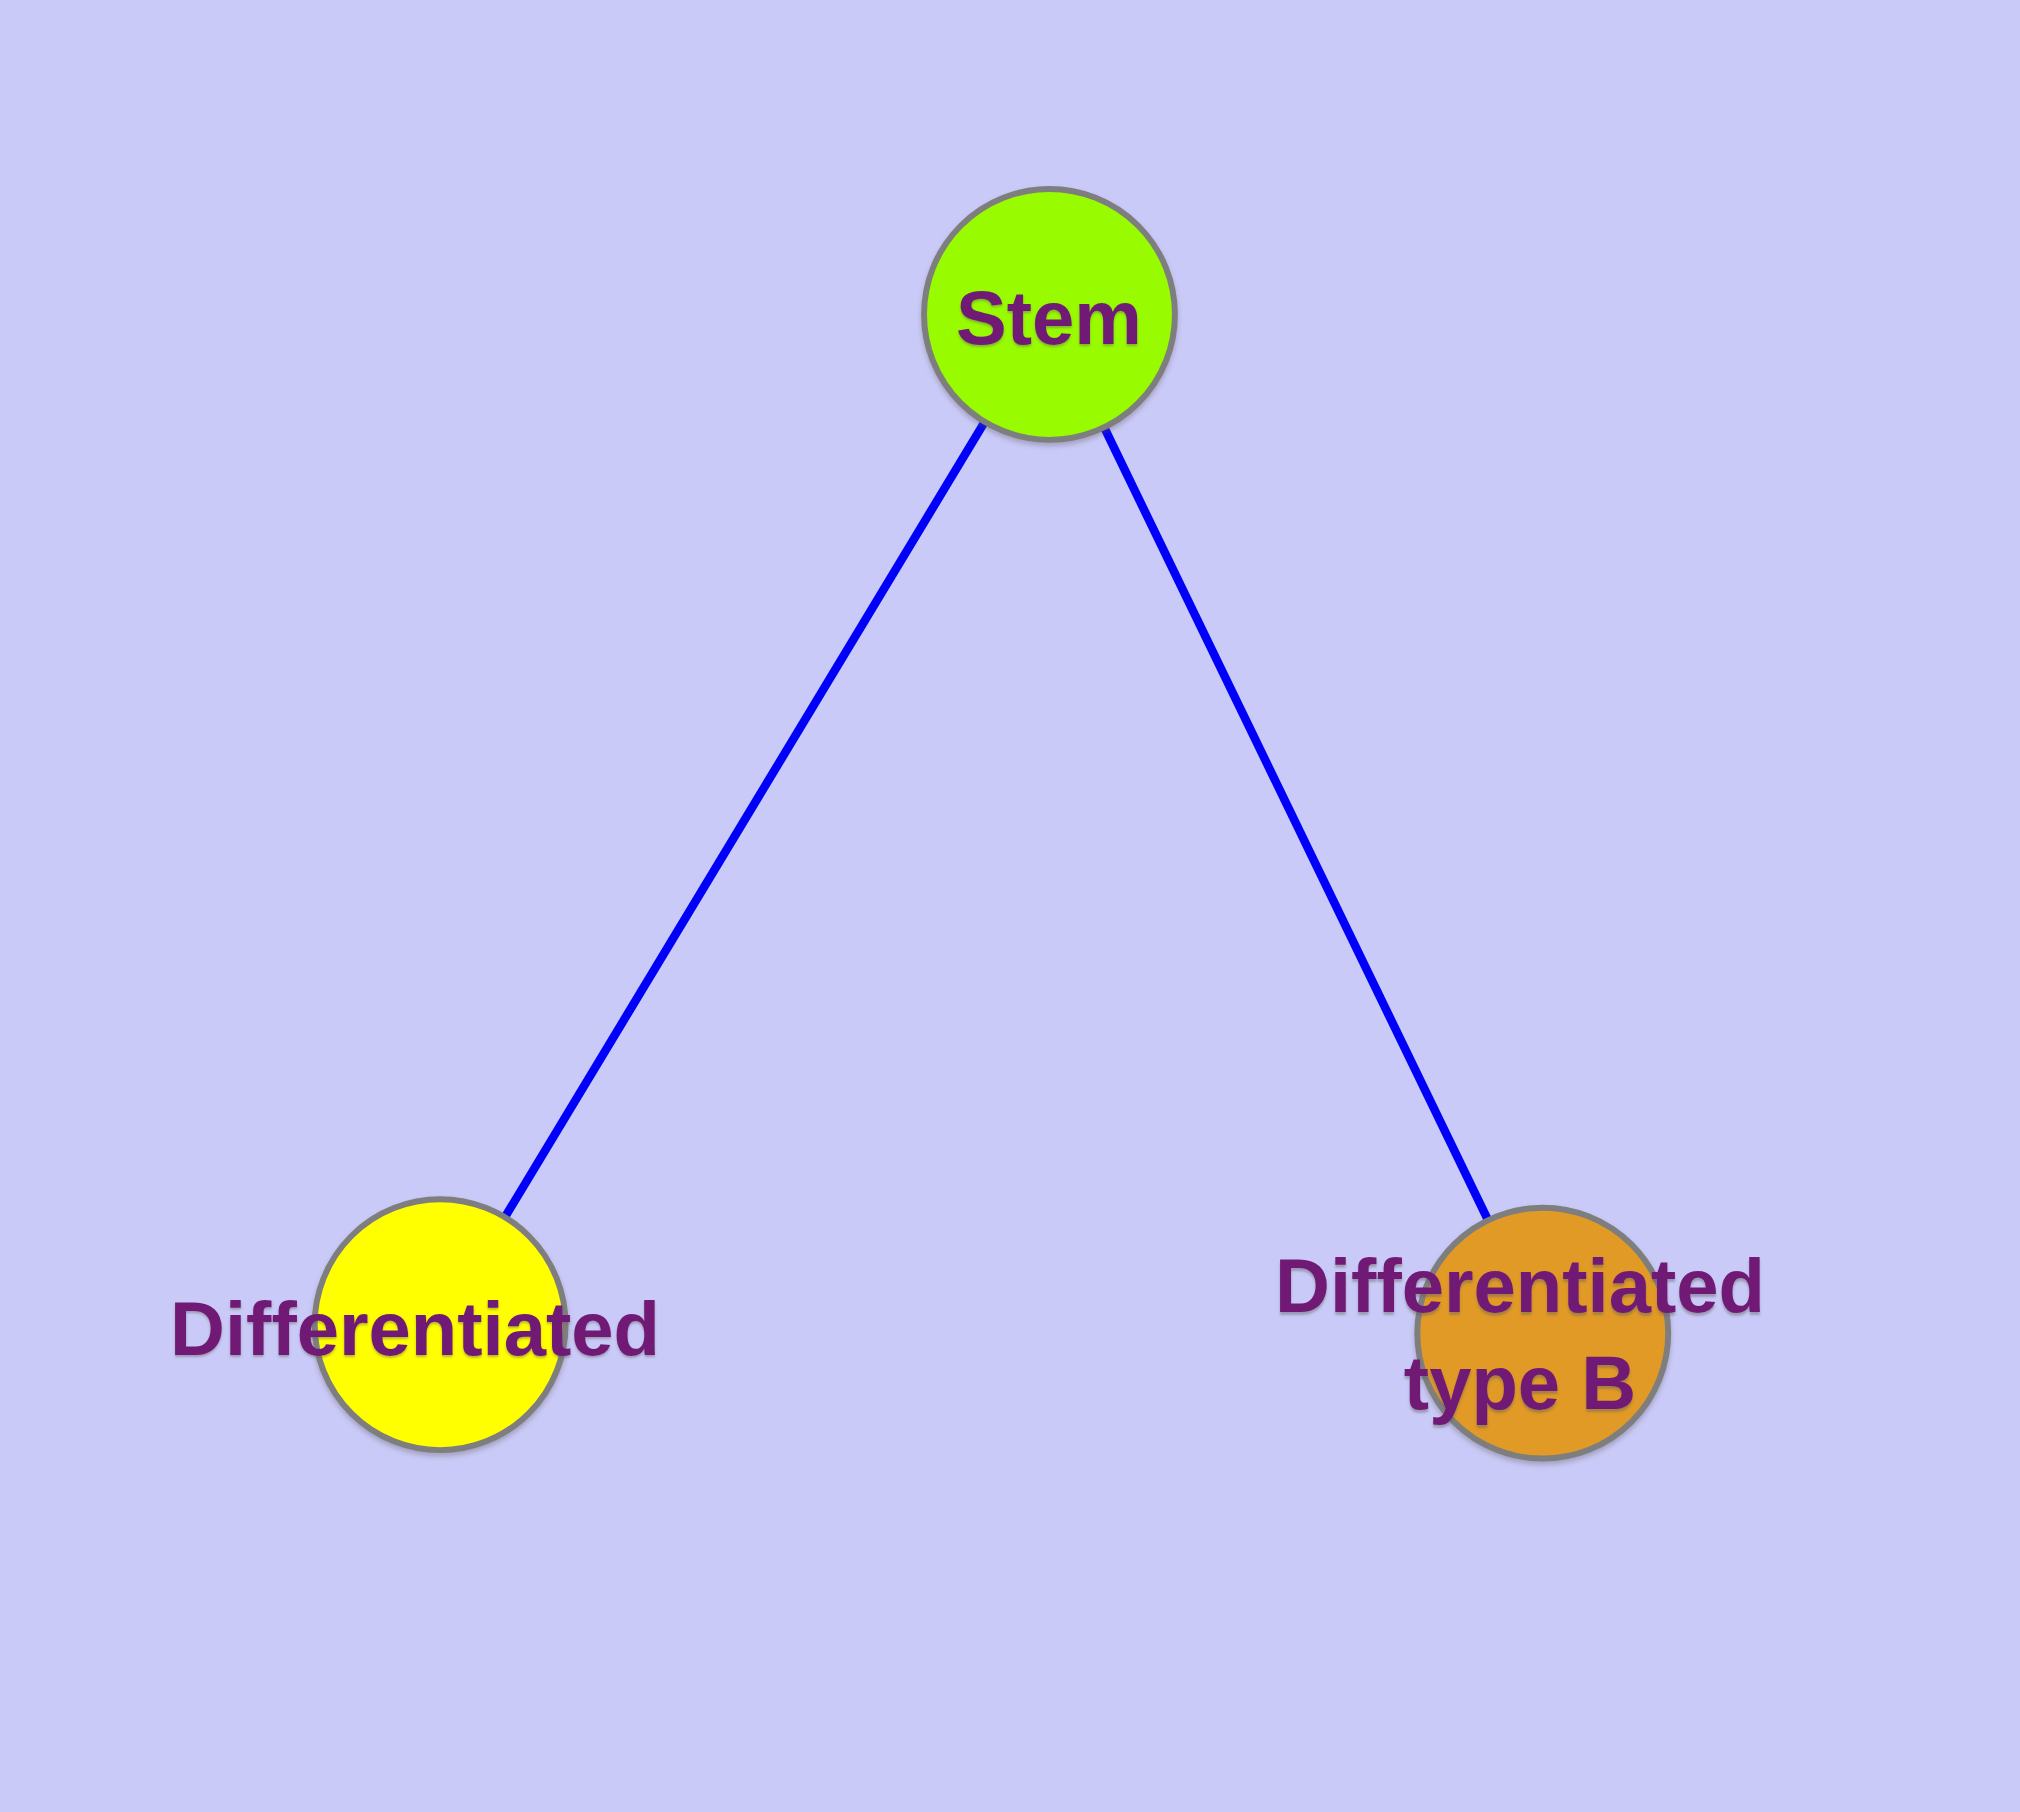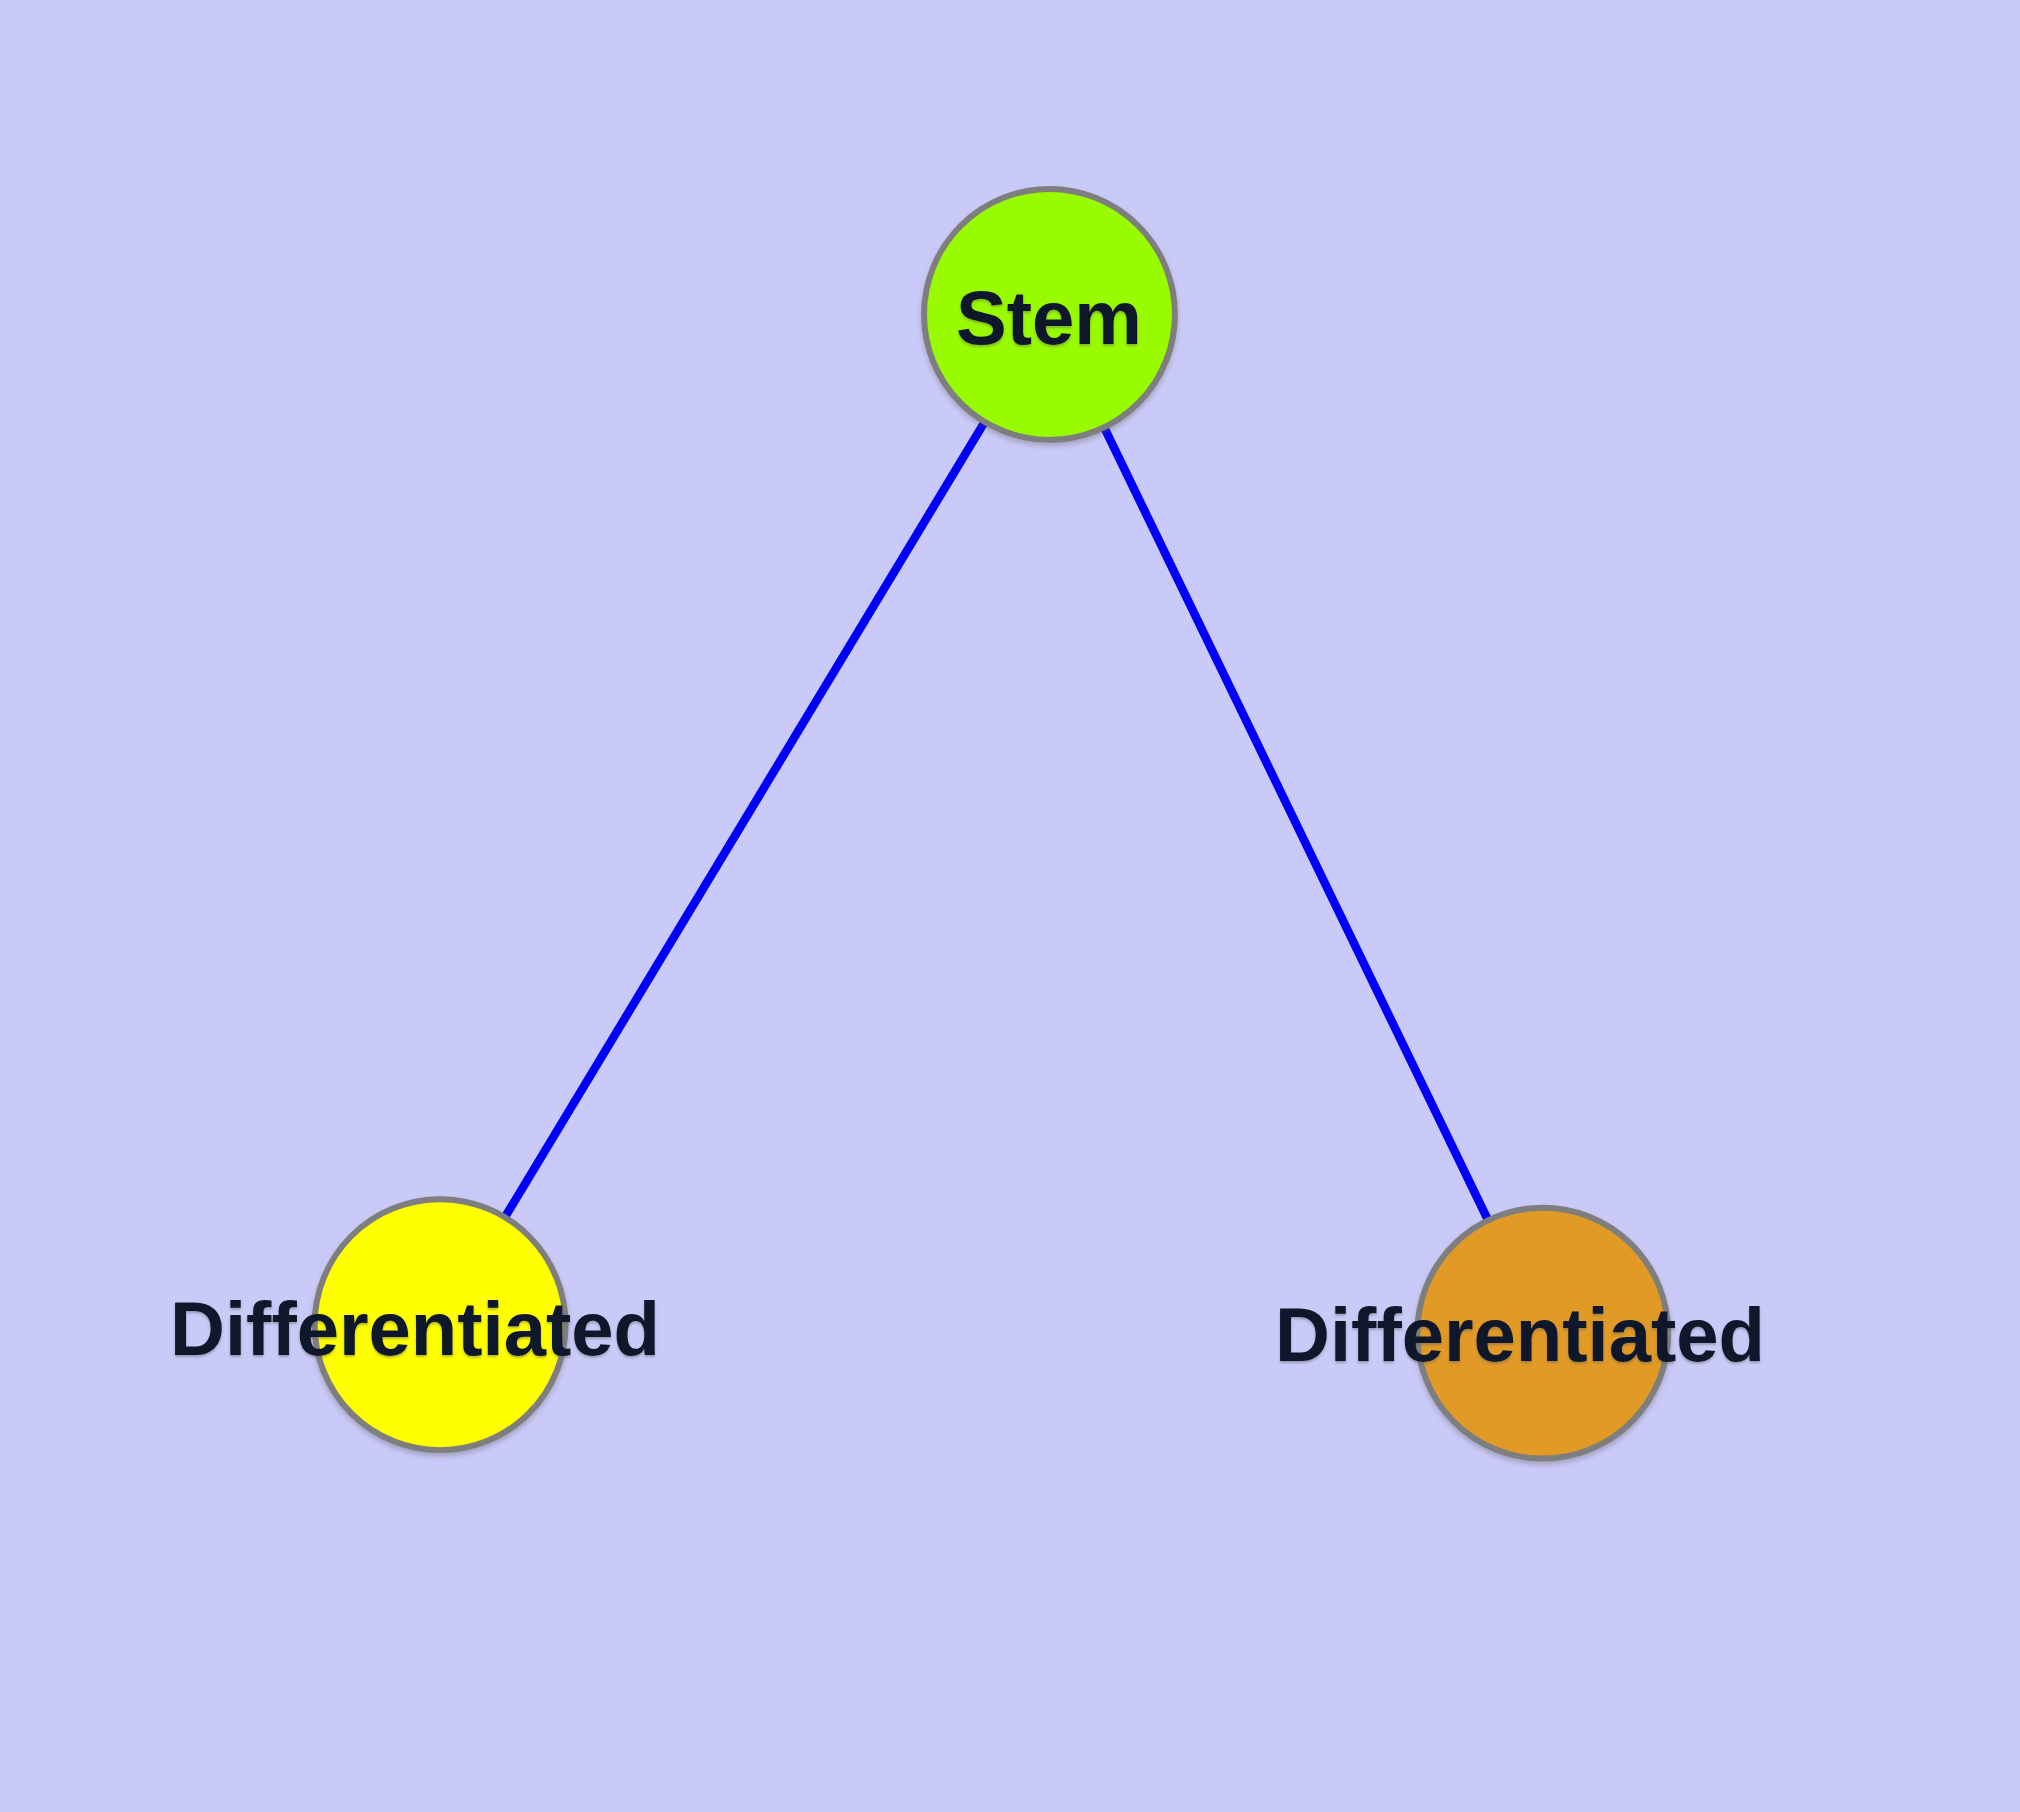--- a/index.html
+++ b/index.html
@@ -31,21 +31,21 @@
     stroke-linecap: butt;
   }
   .node-circle {
     stroke: #7E7E7E;
     stroke-width: 7px;
     filter: drop-shadow(0px 4px 3px rgba(90,90,90,0.35));
   }
   .node-label {
     position: absolute;
     transform: translate(-50%, -50%);
-    color: #0f172a;
+    color: #701a75;
     font-weight: bold;
     font-size: 76px;
     line-height: 97px;
     text-align: center;
     white-space: nowrap;
     text-shadow: 0px 2.5px 2.5px rgba(96,96,96,0.45);
   }
 </style>
 </head>
 <body>
@@ -65,16 +65,17 @@
   </svg>
 
   <div class="node-label" style="left:1049px; top:317px;">Stem</div>
 
   <div class="node-label" style="left:415px; top:1328px;">
     <div>Differentiated</div>
   </div>
 
   <div class="node-label" style="left:1520px; top:1334px;">
     <div>Differentiated</div>
+    <div>type B</div>
   </div>
 
 </div>
 
 
 </body></html>

